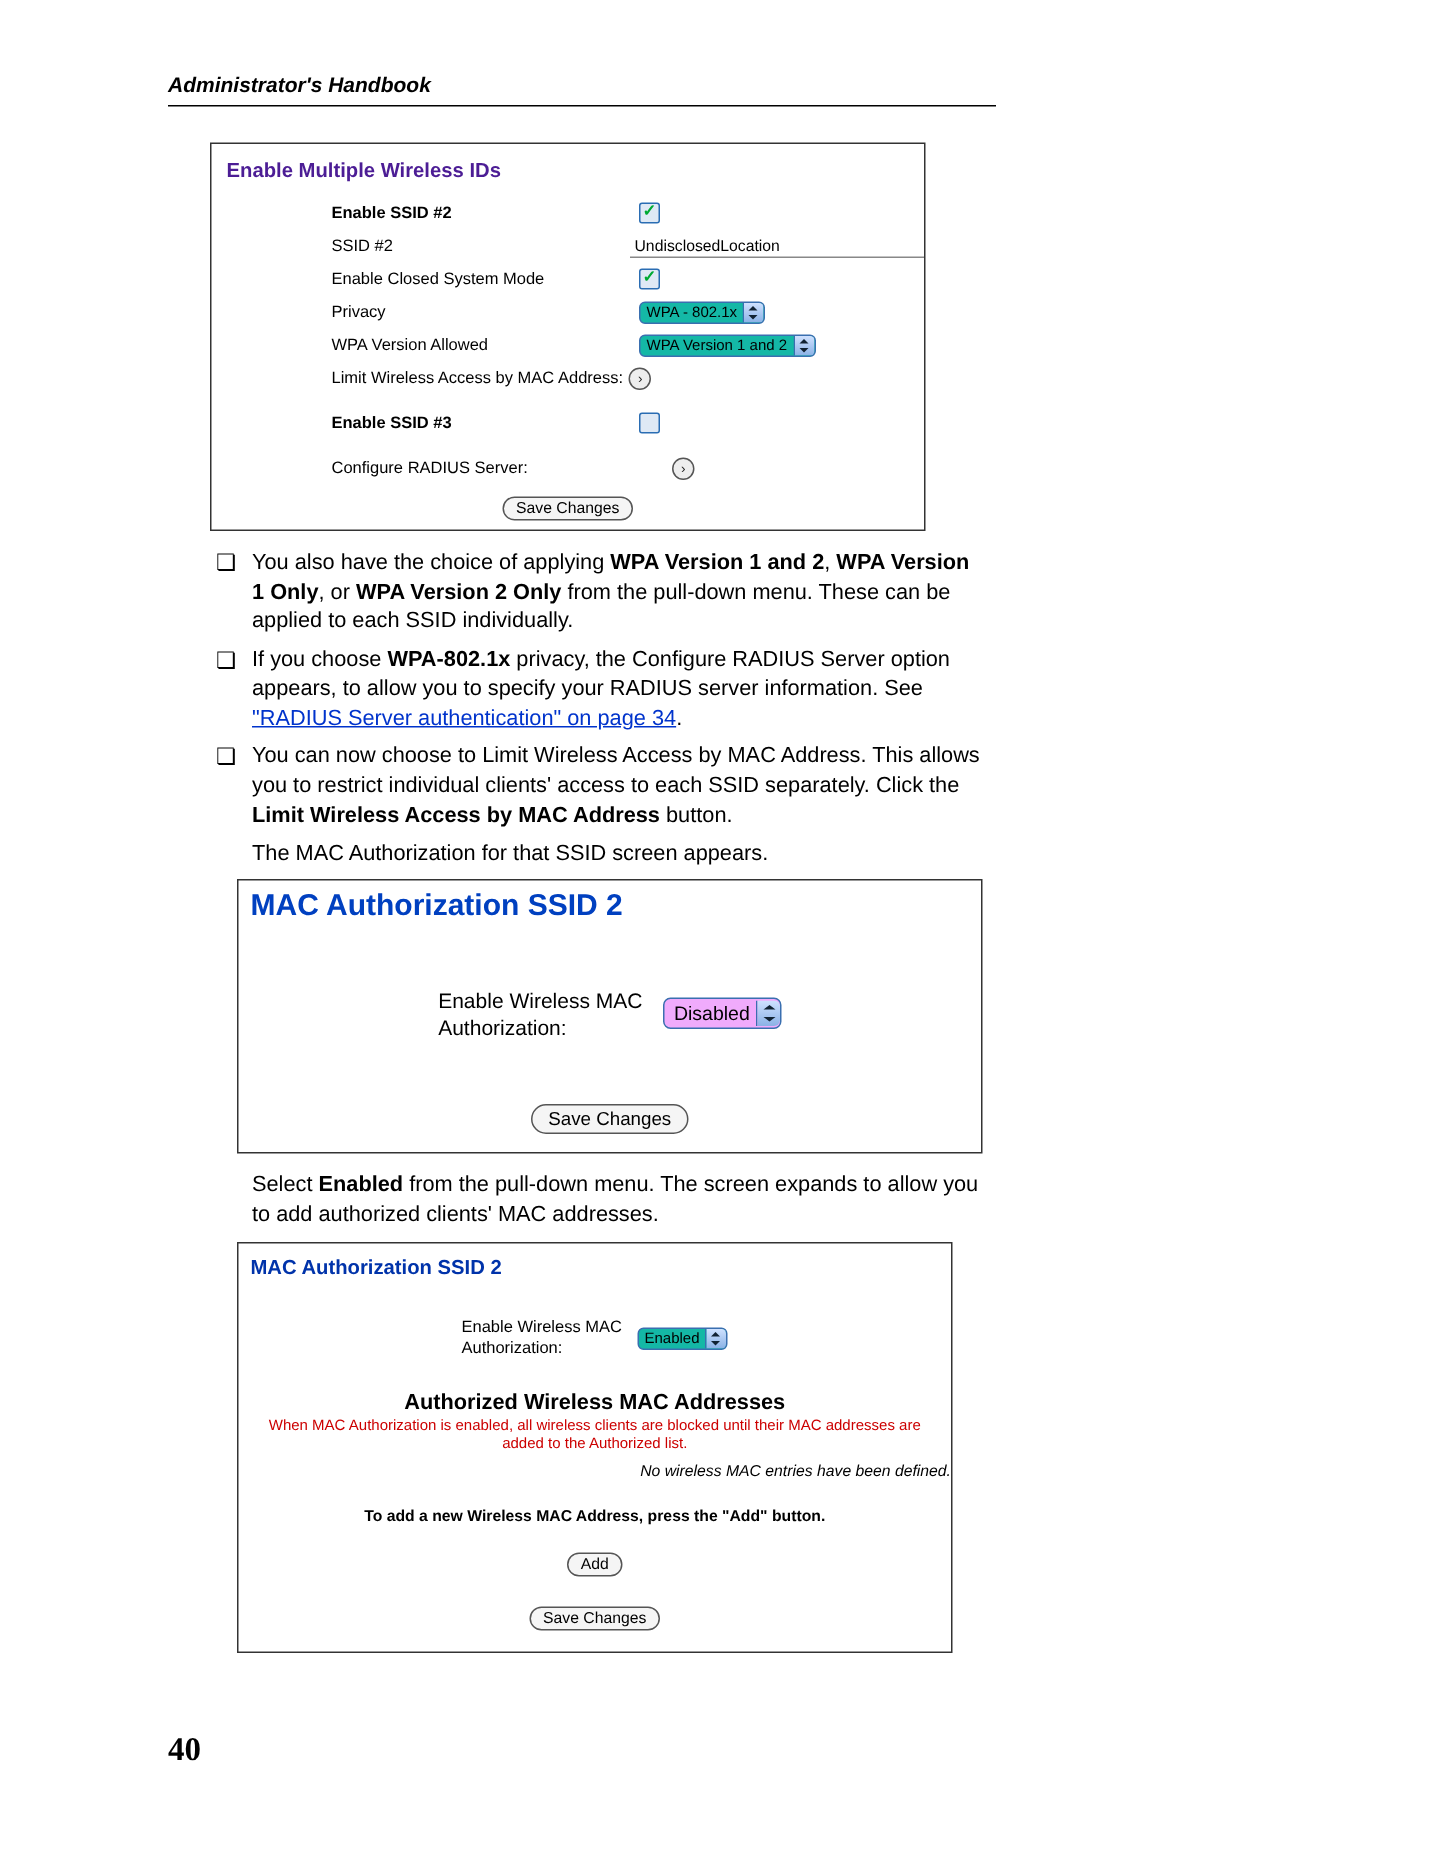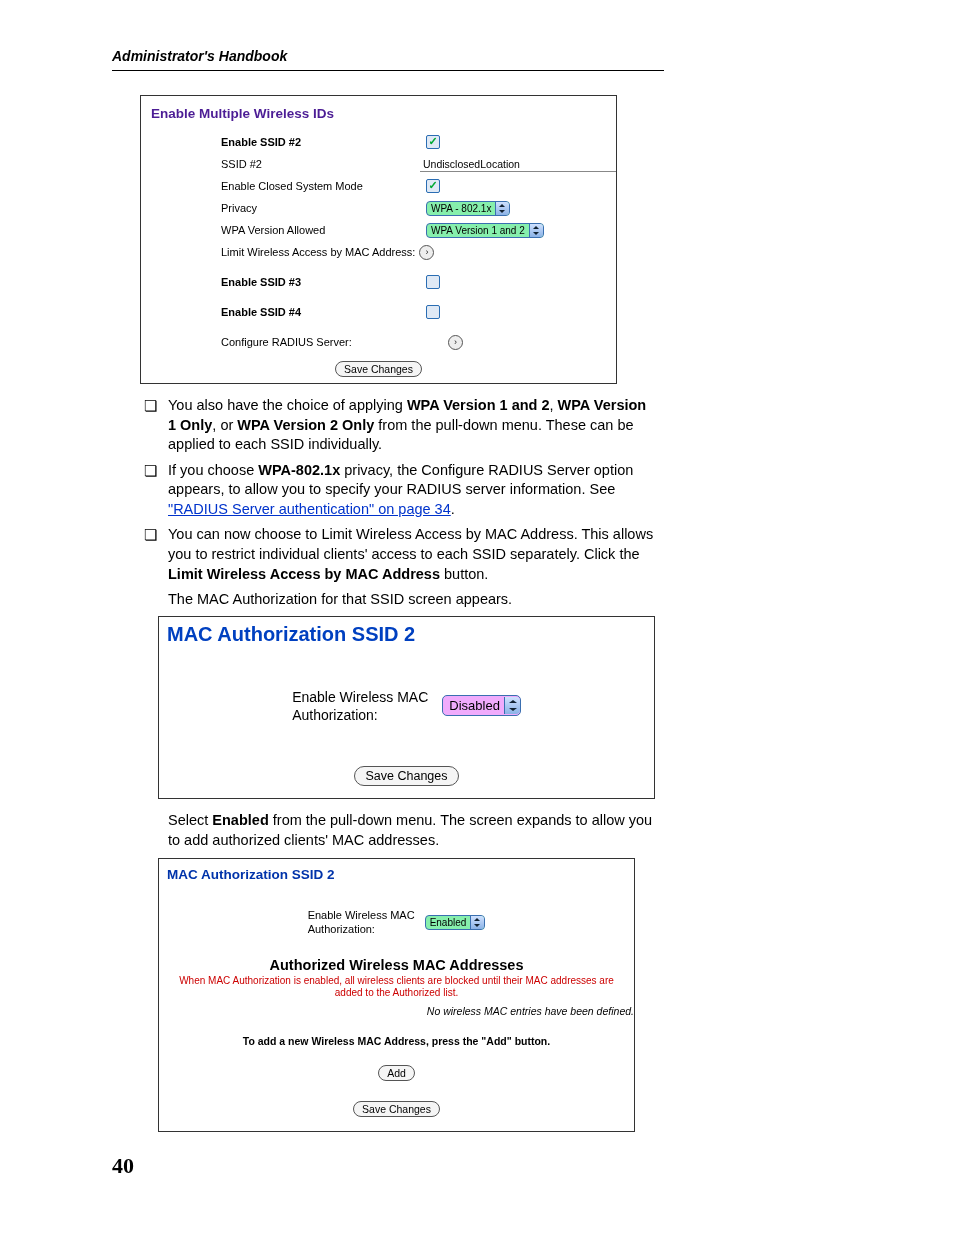--- a/index.html
+++ b/index.html
@@ -76,21 +76,21 @@
     border-bottom:1px solid #888;
     font-family: Verdana, Arial, sans-serif;
   }
 
   .sel {
     display:inline-flex; align-items:center;
     border:1px solid #3a6fb0;
     border-radius:4px;
     font-size:10px;
     padding:0 0 0 4px;
-    background:#86efac;
+    background:#14b8a6;
     white-space:nowrap;
   }
   .sel-cap {
     width:13px; height:13px; margin-left:4px;
     background:linear-gradient(#cfe1ff,#8bb2e6);
     border-left:1px solid #3a6fb0;
     border-radius:0 3px 3px 0;
     position:relative;
   }
   .sel-cap::before, .sel-cap::after {
@@ -274,28 +274,20 @@
         <span class="p1-label" style="width:auto">Limit Wireless Access by MAC Address:</span>
         <span class="p1-val" style="margin-left:4px;">
           <span class="chev">›</span>
         </span>
       </div>
     </div>
 
     <div class="p1-group">
       <div class="p1-row">
         <span class="p1-label bold">Enable SSID #3</span>
-        <span class="p1-val">
-            <span class="cb"></span>
-          </span>
-      </div>
-    </div>
-    <div class="p1-group">
-      <div class="p1-row">
-        <span class="p1-label bold">Enable SSID #4</span>
         <span class="p1-val">
             <span class="cb"></span>
           </span>
       </div>
     </div>
 
     <div class="p1-row">
       <span class="p1-label">Configure RADIUS Server:</span>
       <span class="p1-val" style="margin-left:22px;">
         <span class="chev">›</span>

